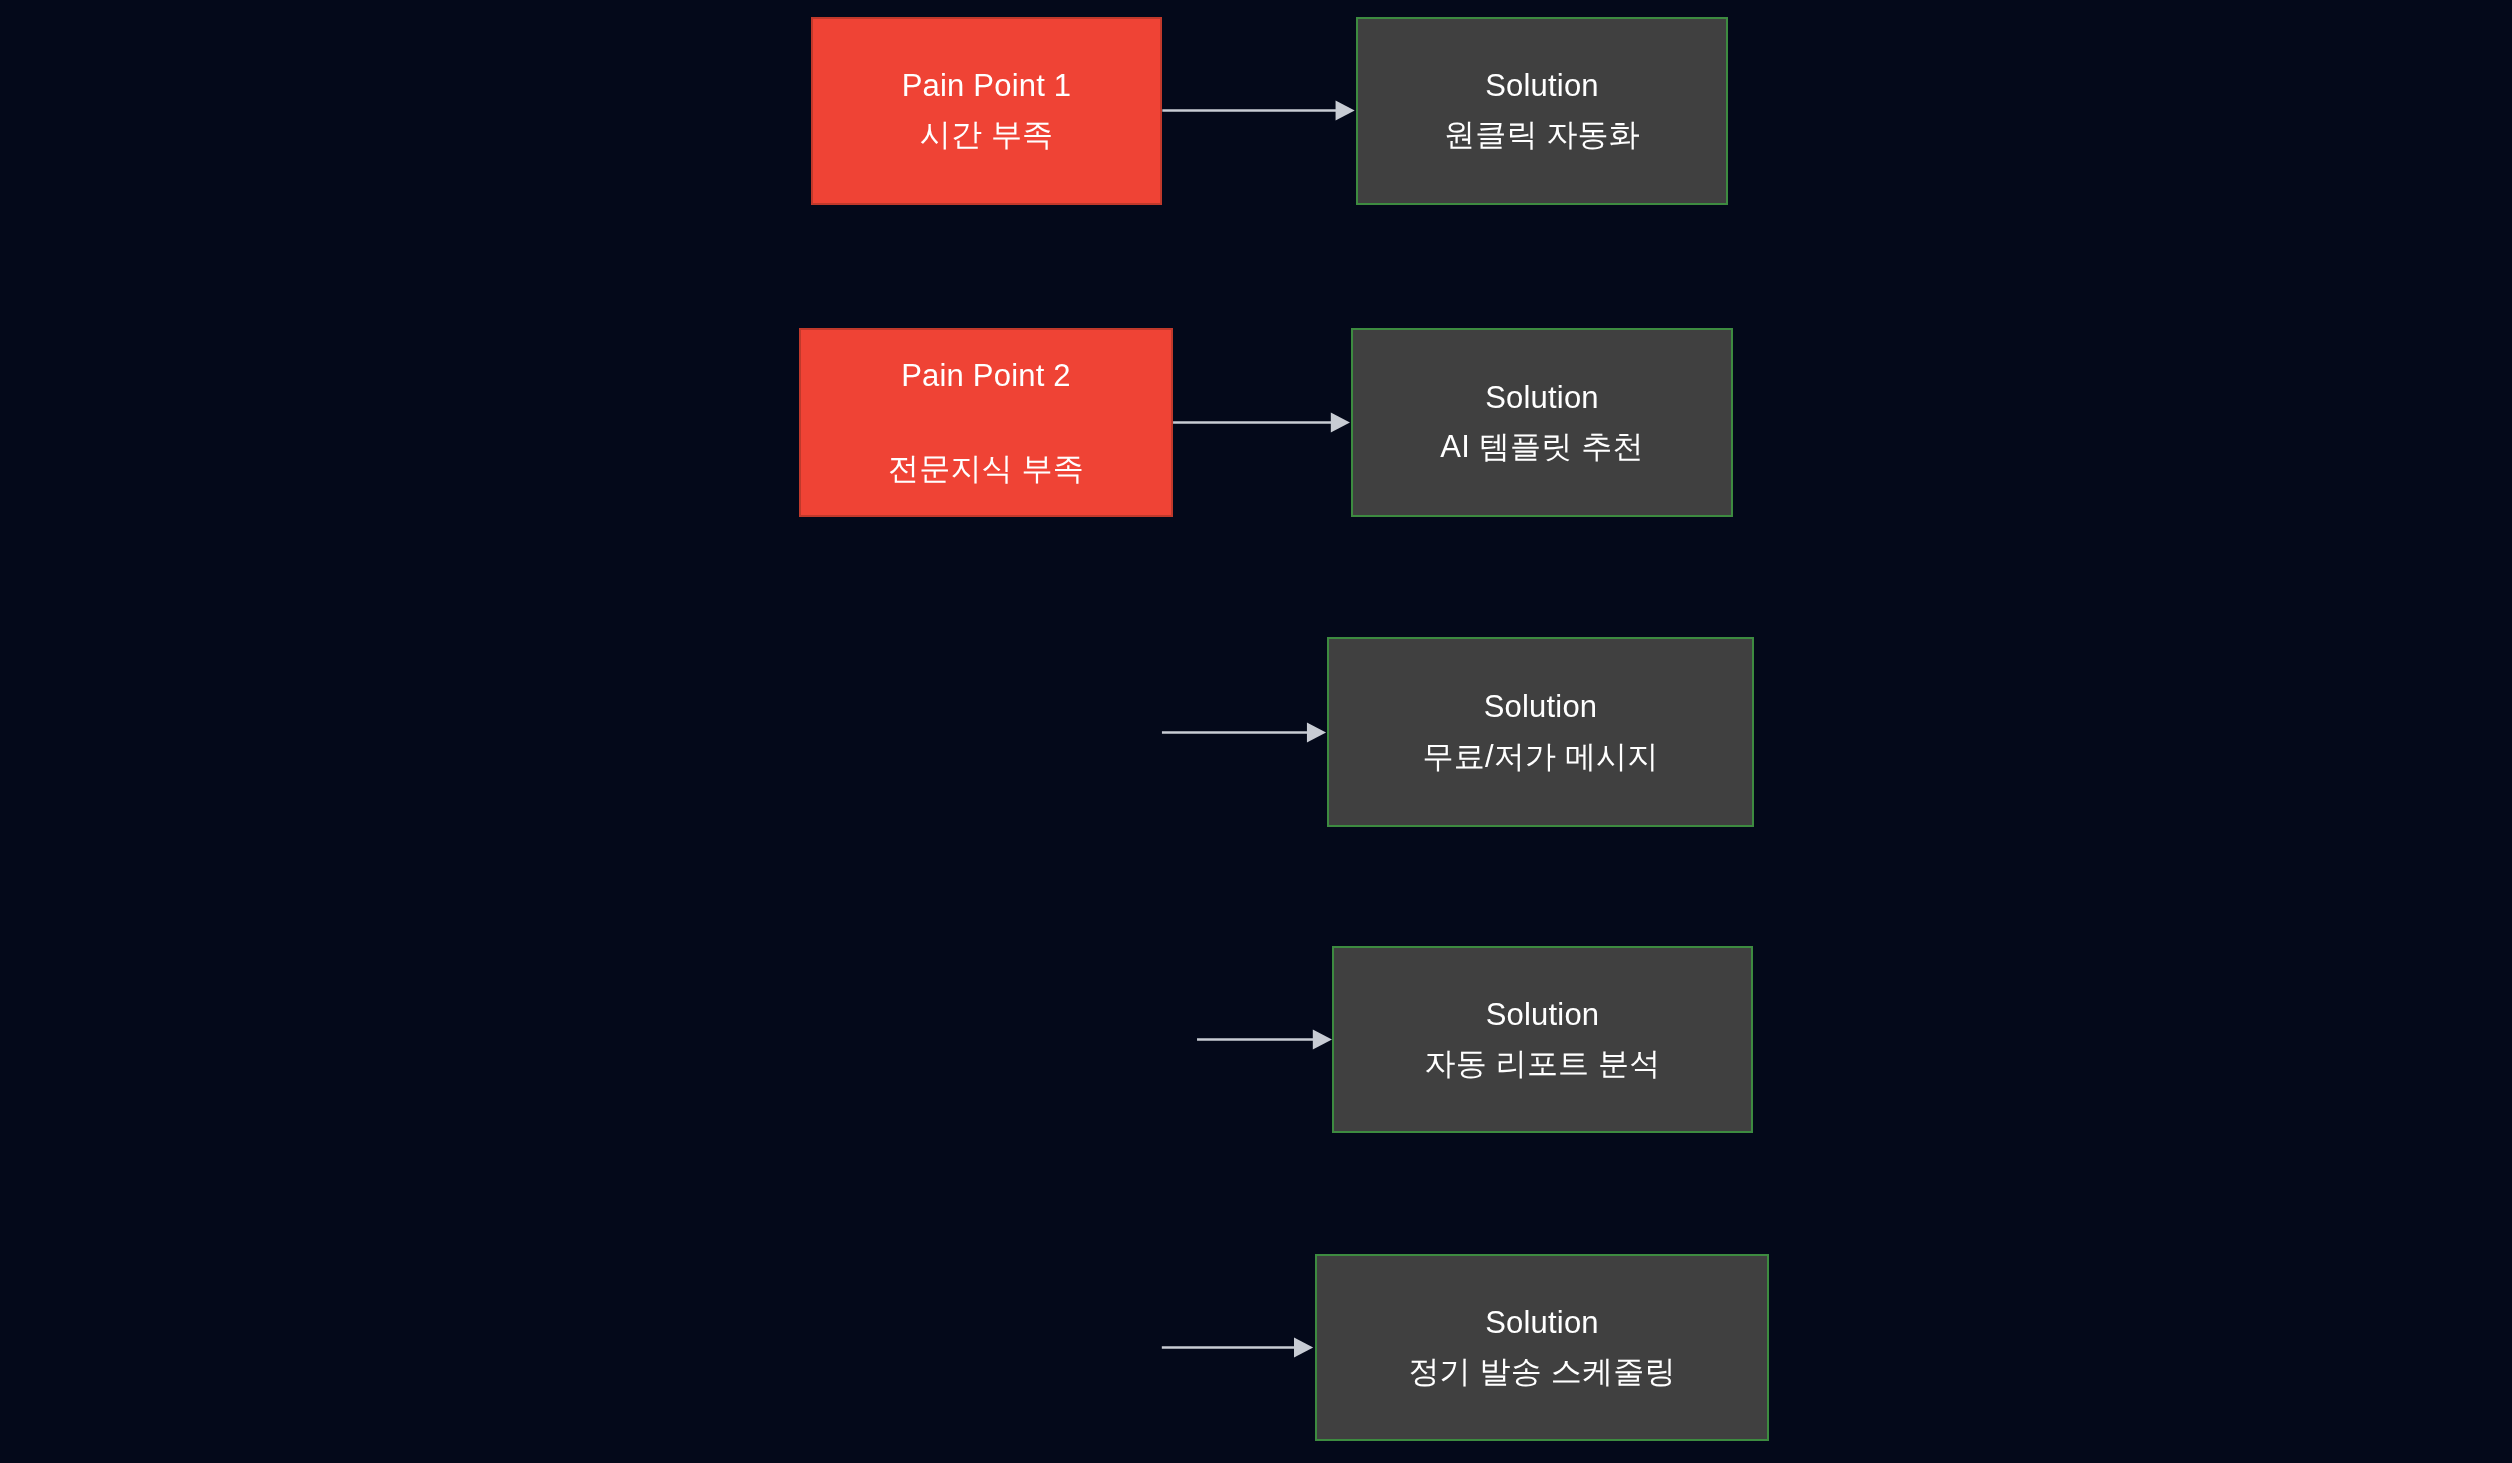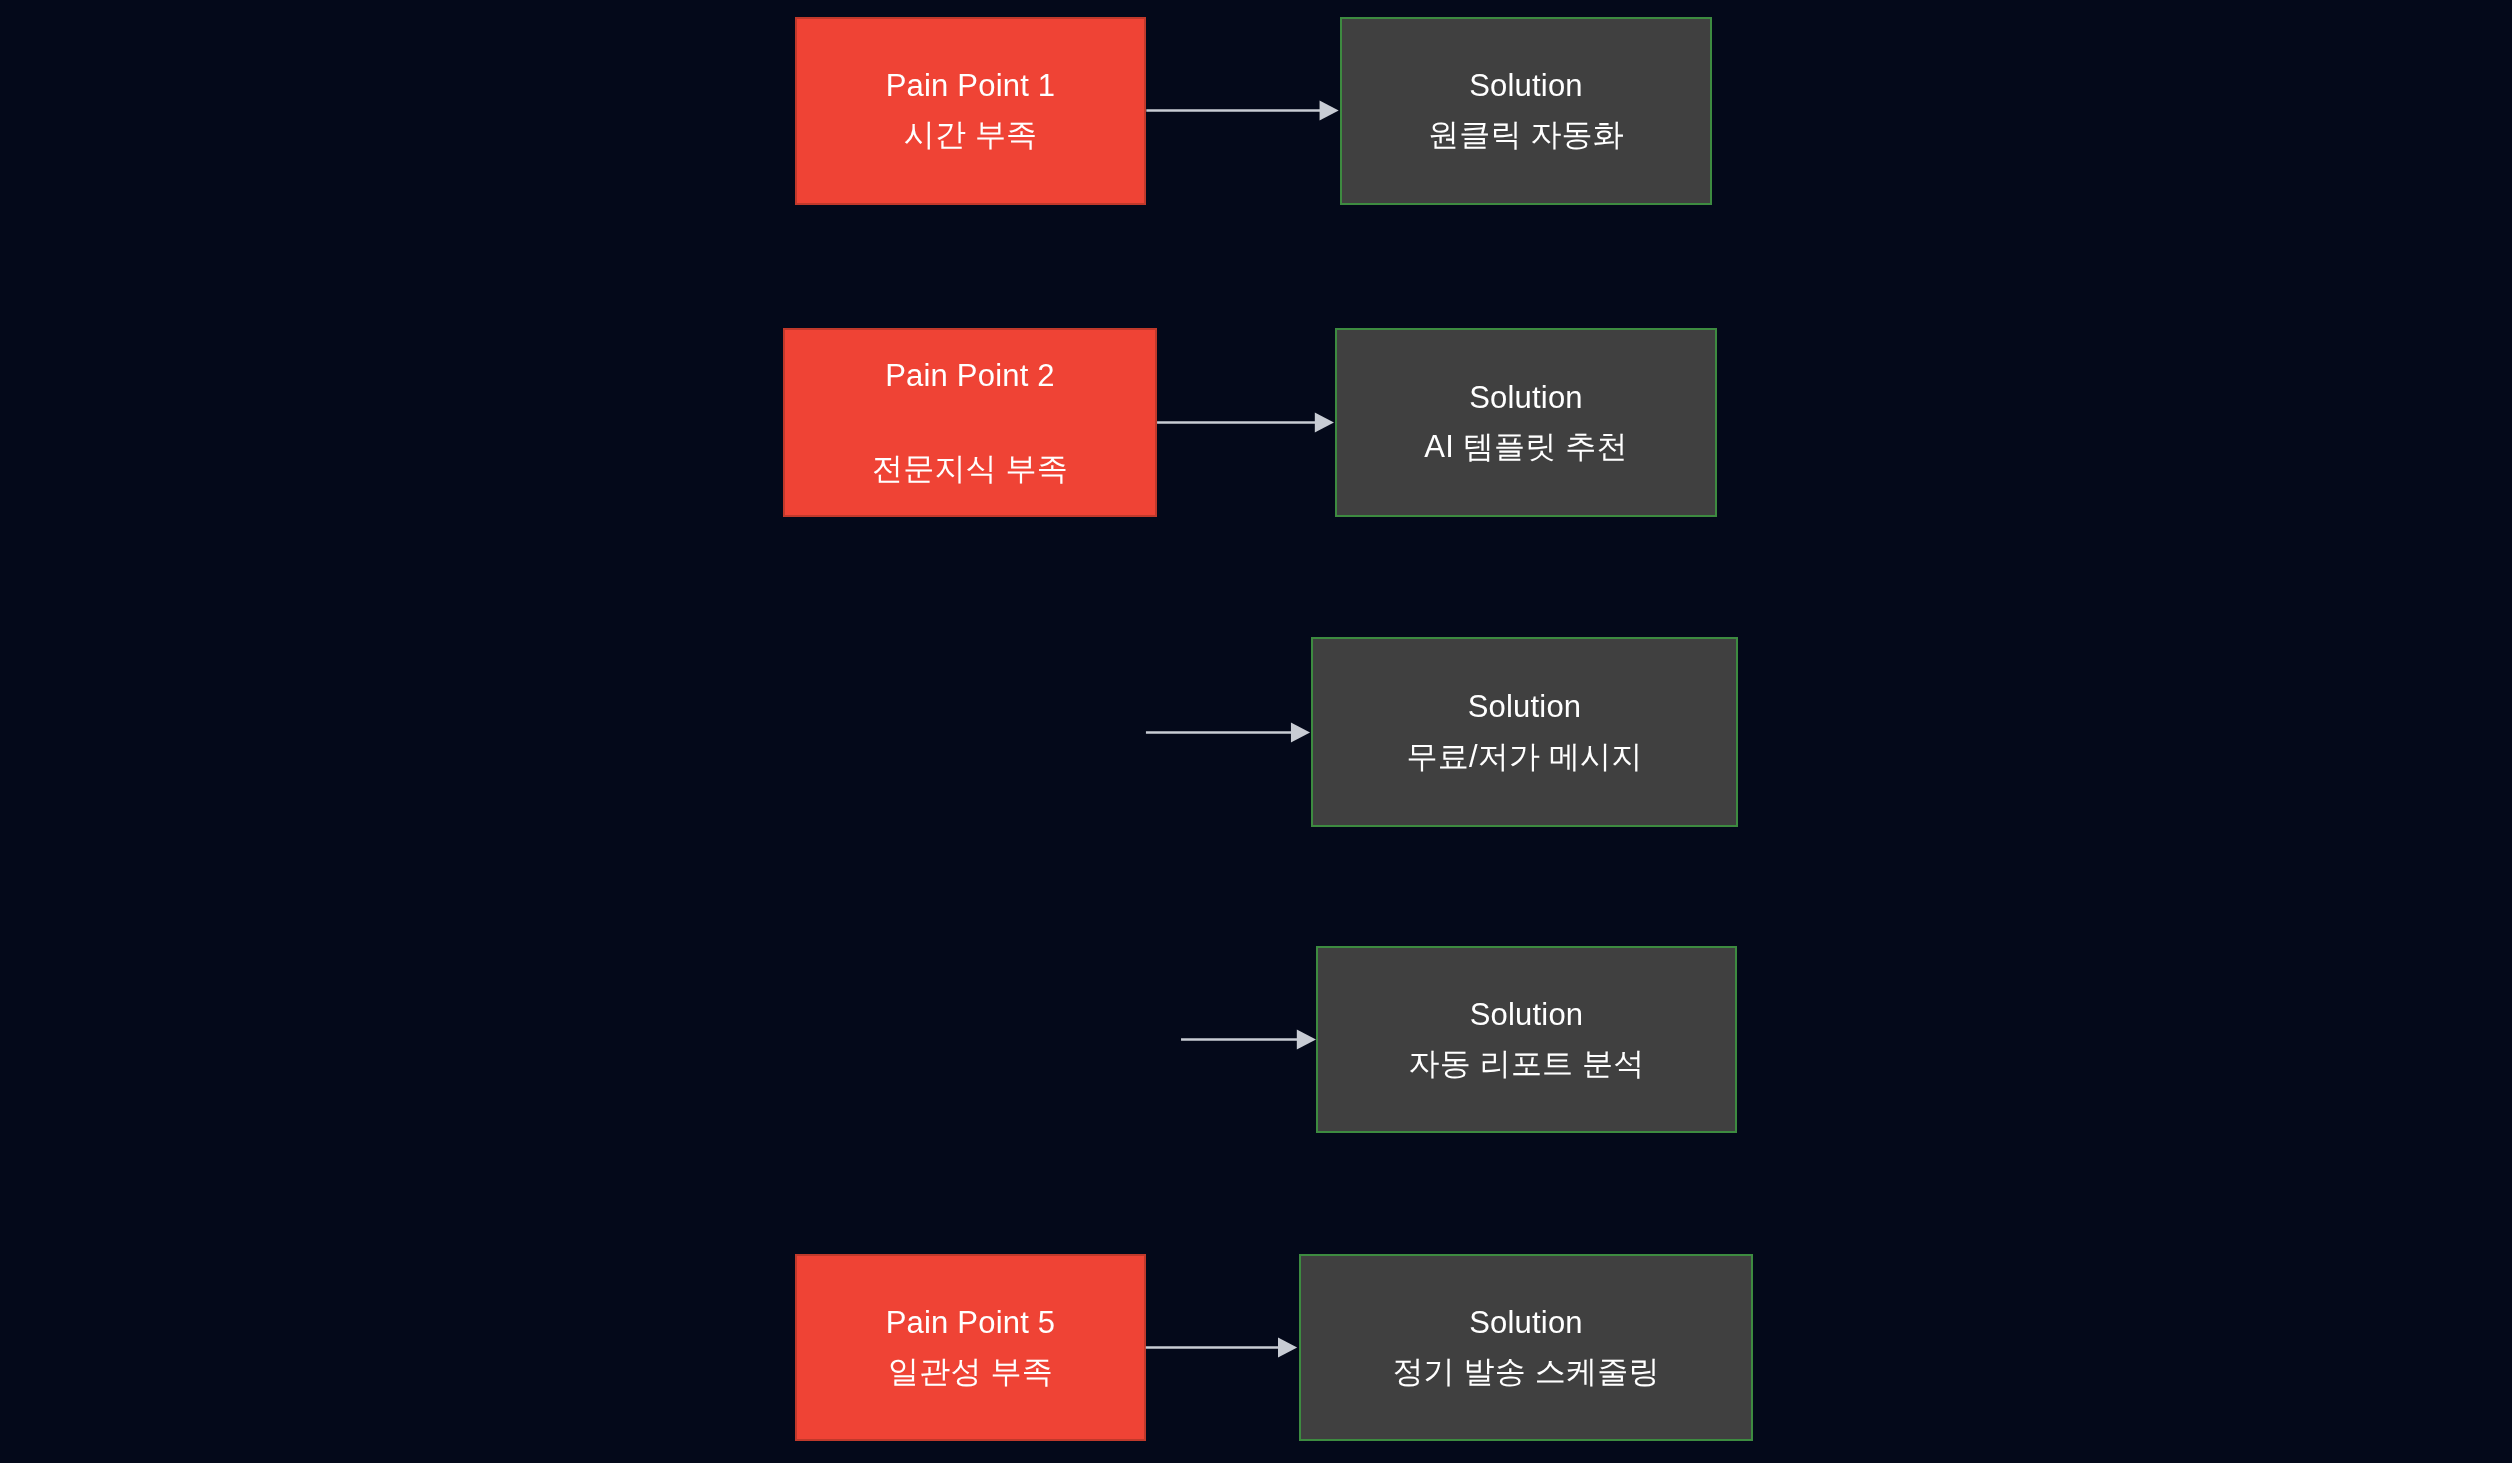--- a/index.html
+++ b/index.html
@@ -15,21 +15,21 @@
     font-family: "Liberation Sans", "DejaVu Sans", sans-serif;
   }
   #diagram {
     position: relative;
     width: 2512px;
     height: 1464px;
     background: #04091a;
   }
   .row {
     position: absolute;
-    left: 0;
+    left: 16px;
     width: 2156px;
   }
   .node {
     position: absolute;
     box-sizing: border-box;
     display: flex;
     flex-direction: column;
     align-items: center;
     justify-content: center;
     text-align: center;
@@ -123,24 +123,20 @@
         <polygon points="127,6 148,17 127,28" fill="#c8ccd4"></polygon>
       </svg>
     </div>
     <div class="node node-solution" style="left:1316px;top:0;width:421px;height:187px;">
       <span class="line1">Solution</span>
       <span class="line2">자동 리포트 분석</span>
     </div>
   </div>
 
   <div class="row" style="top:1254px;height:187px;">
-    <div class="node node-pain" style="left:795px;top:0;width:351px;height:187px;">
-      <span class="line1">Pain Point 5</span>
-      <span class="line2">일관성 부족</span>
-    </div>
     <div class="edge" style="left:1145px;top:78px;width:153px;">
       <svg width="153" height="31" viewBox="0 0 166 34" xmlns="http://www.w3.org/2000/svg">
         <line x1="0" y1="17" x2="147" y2="17" stroke="#c8ccd4" stroke-width="3"></line>
         <polygon points="145,6 166,17 145,28" fill="#c8ccd4"></polygon>
       </svg>
     </div>
     <div class="node node-solution" style="left:1299px;top:0;width:454px;height:187px;">
       <span class="line1">Solution</span>
       <span class="line2">정기 발송 스케줄링</span>
     </div>

